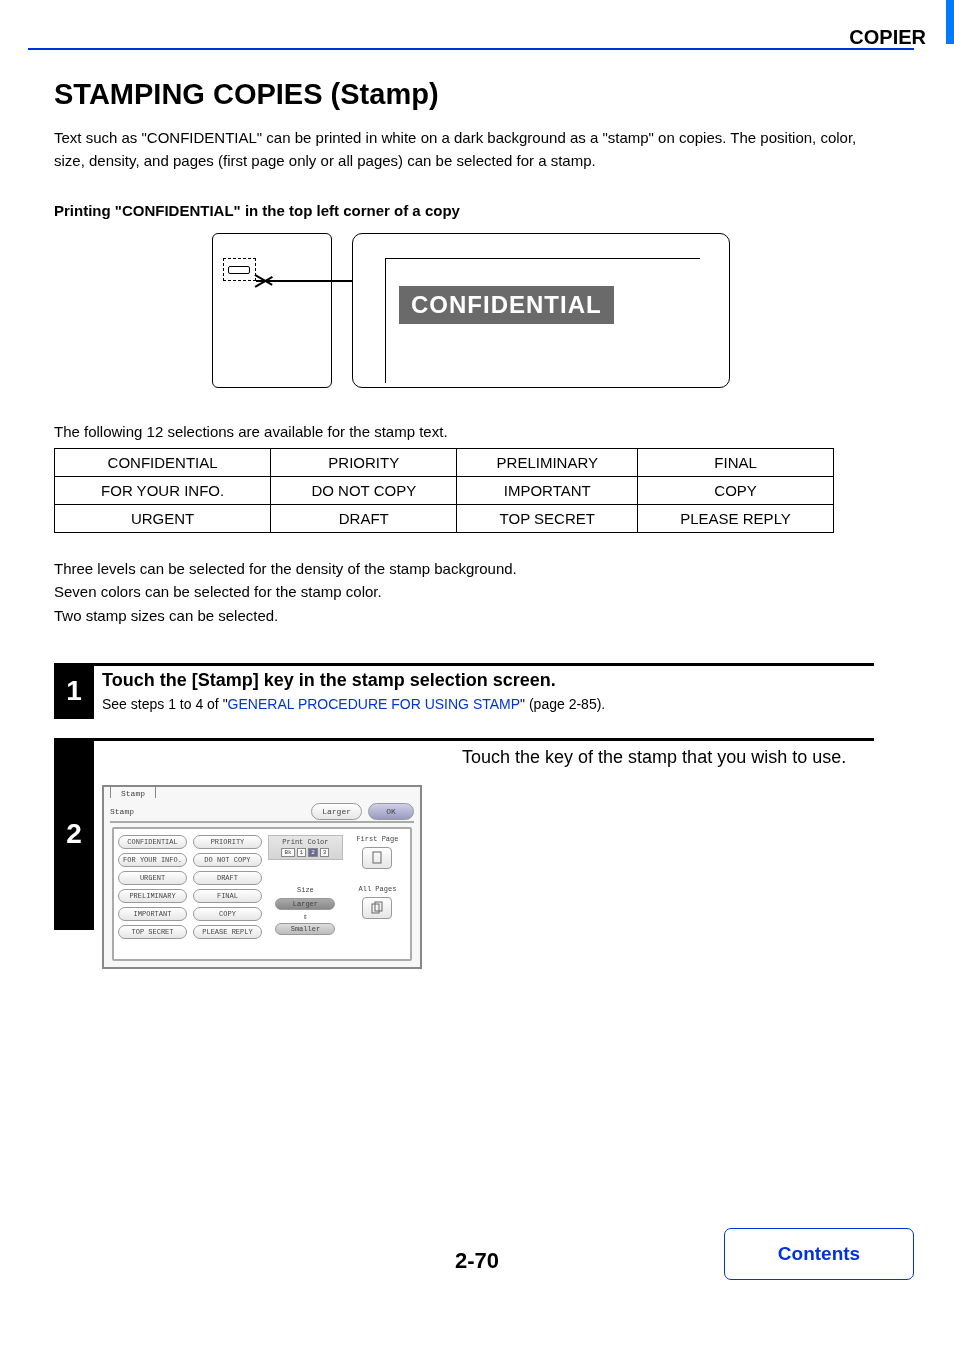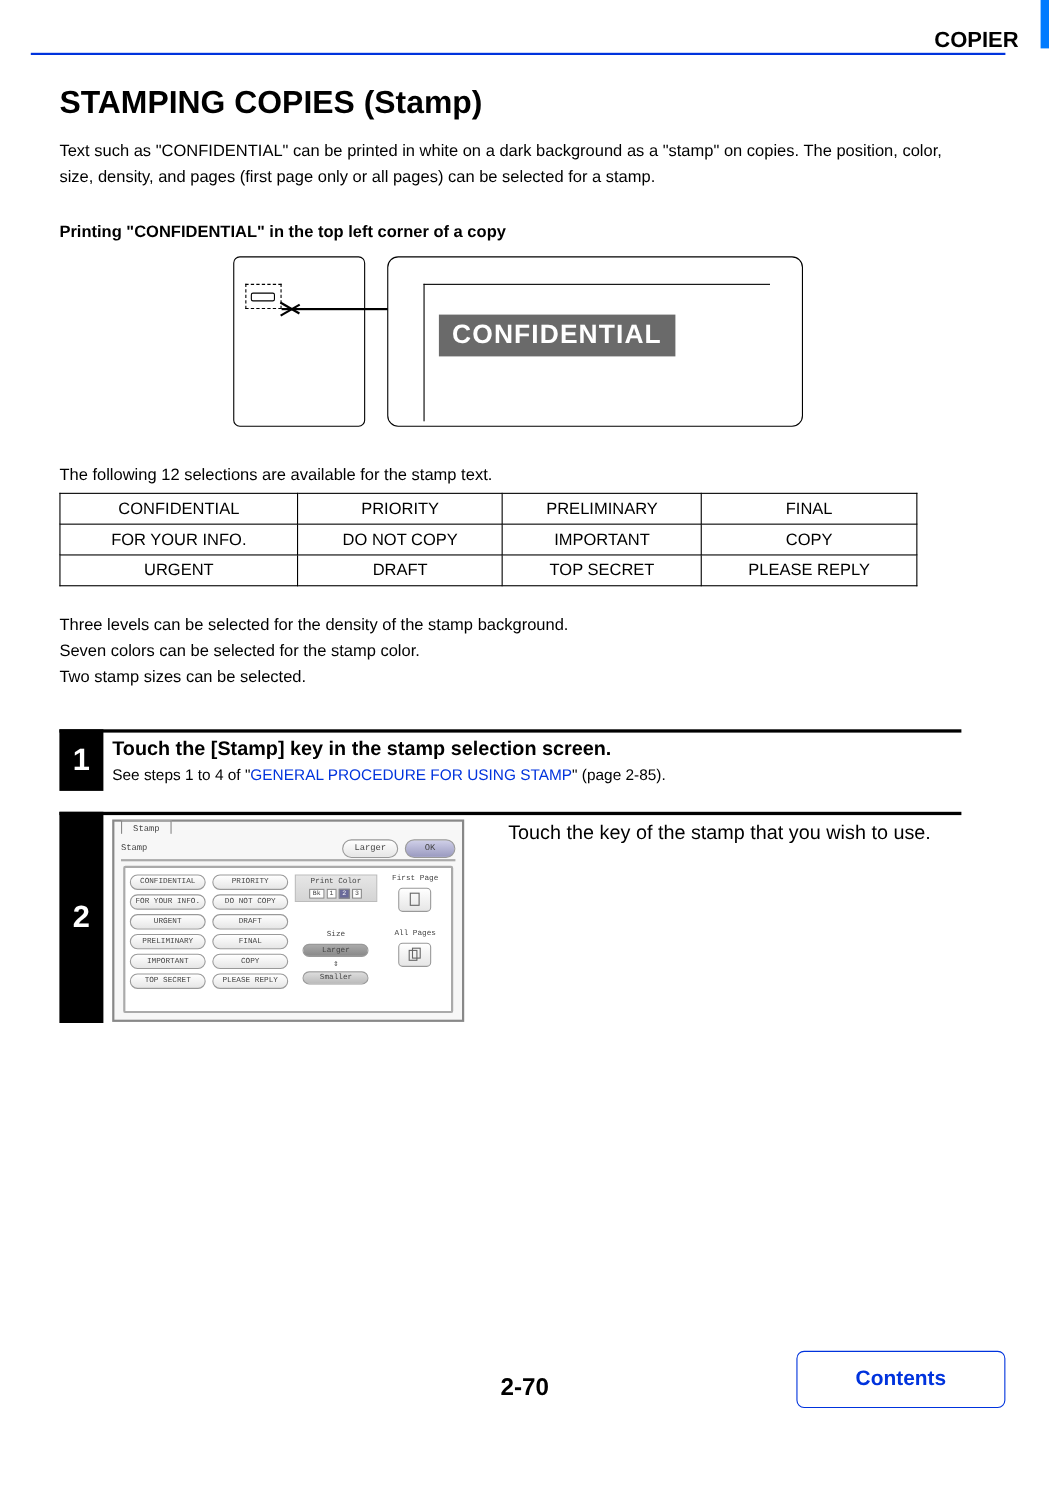--- a/index.html
+++ b/index.html
@@ -177,20 +177,21 @@
   .screen {
     position: relative;
     width: 320px;
     height: 184px;
     border: 2px solid #888;
     font-family: "Courier New", monospace;
     font-size: 8px;
     color: #444;
     flex-shrink: 0;
     background: #f7f7f7;
+    margin-top: 40px;
   }
   .screen-tab {
     position: absolute;
     top: -1px; left: 6px;
     border: 1px solid #888;
     border-bottom: none;
     padding: 2px 10px 0;
     background: #f7f7f7;
   }
   .screen-top {

